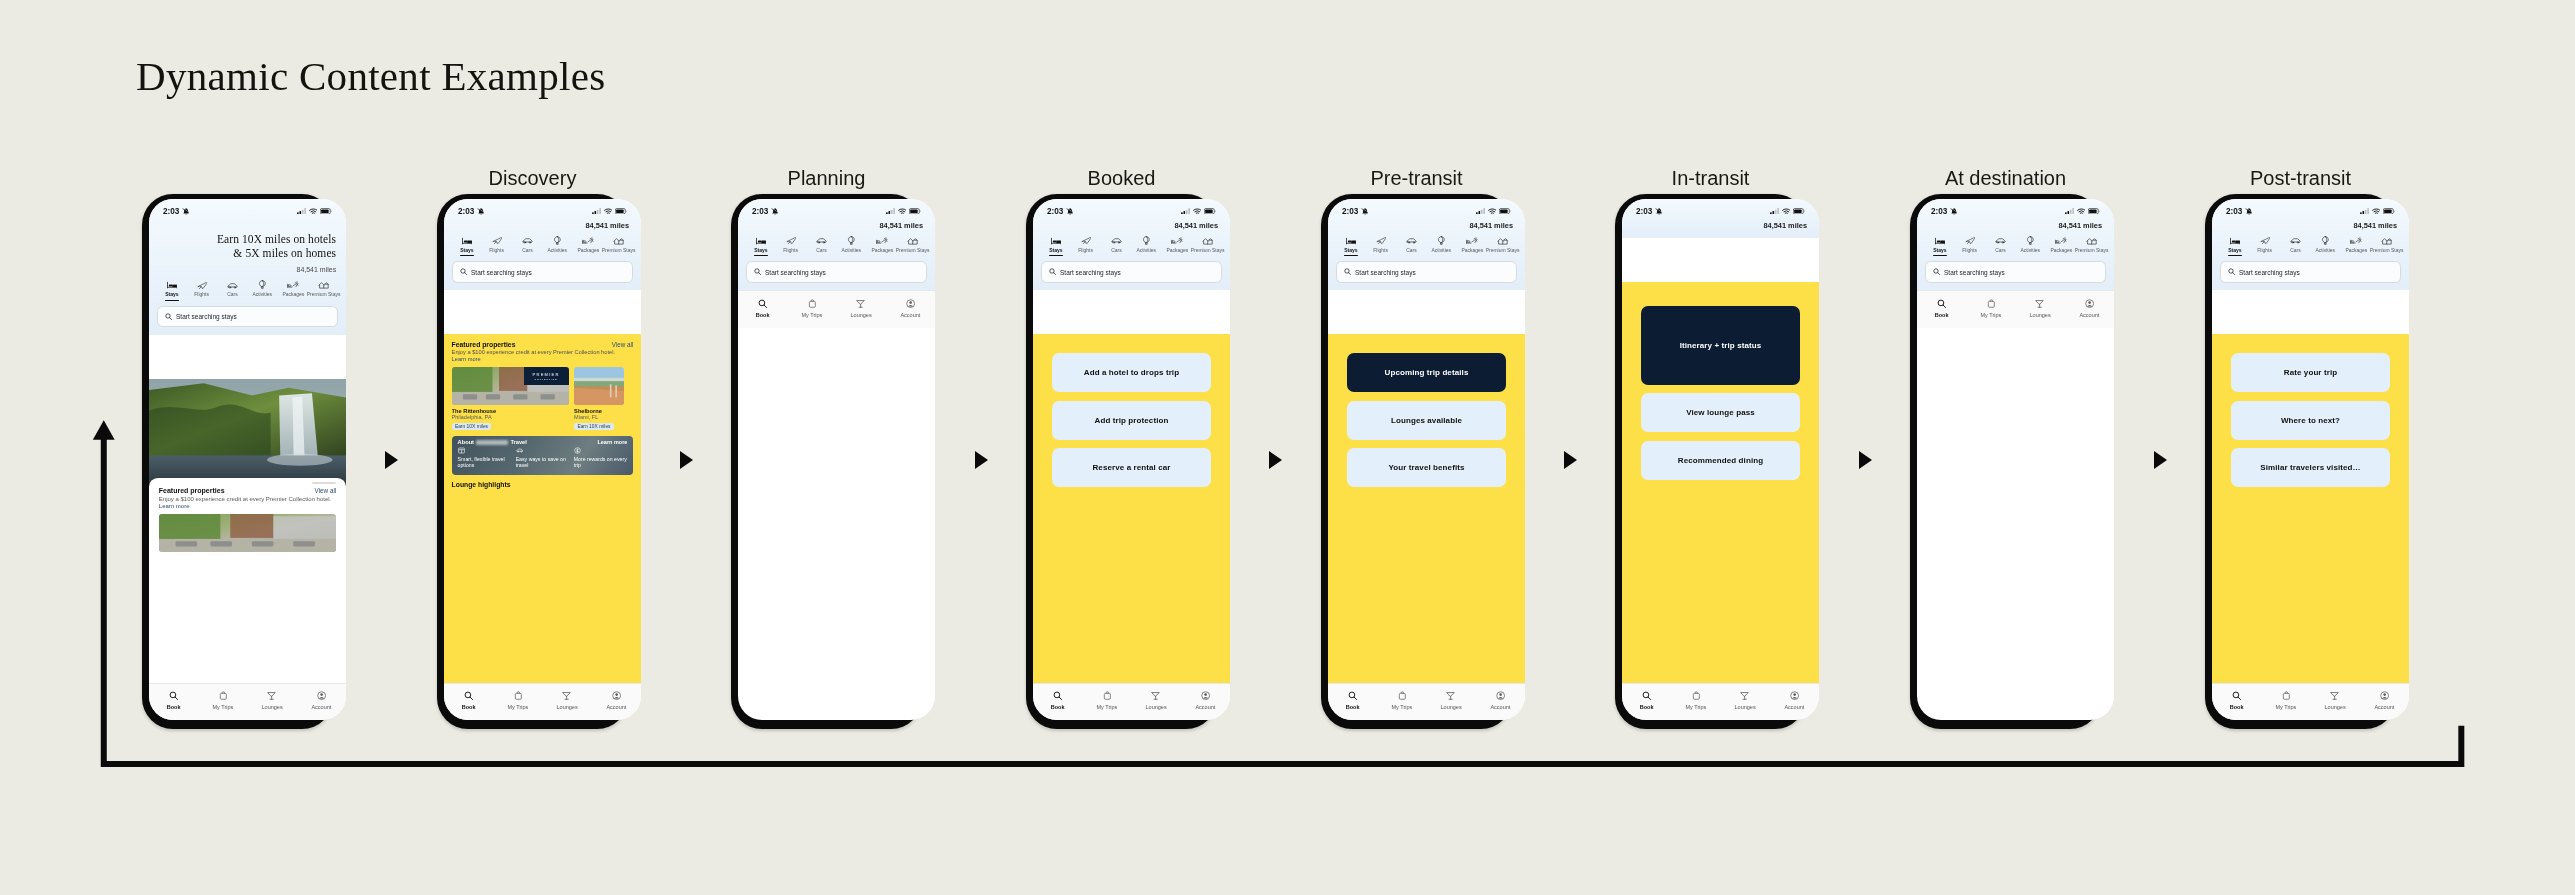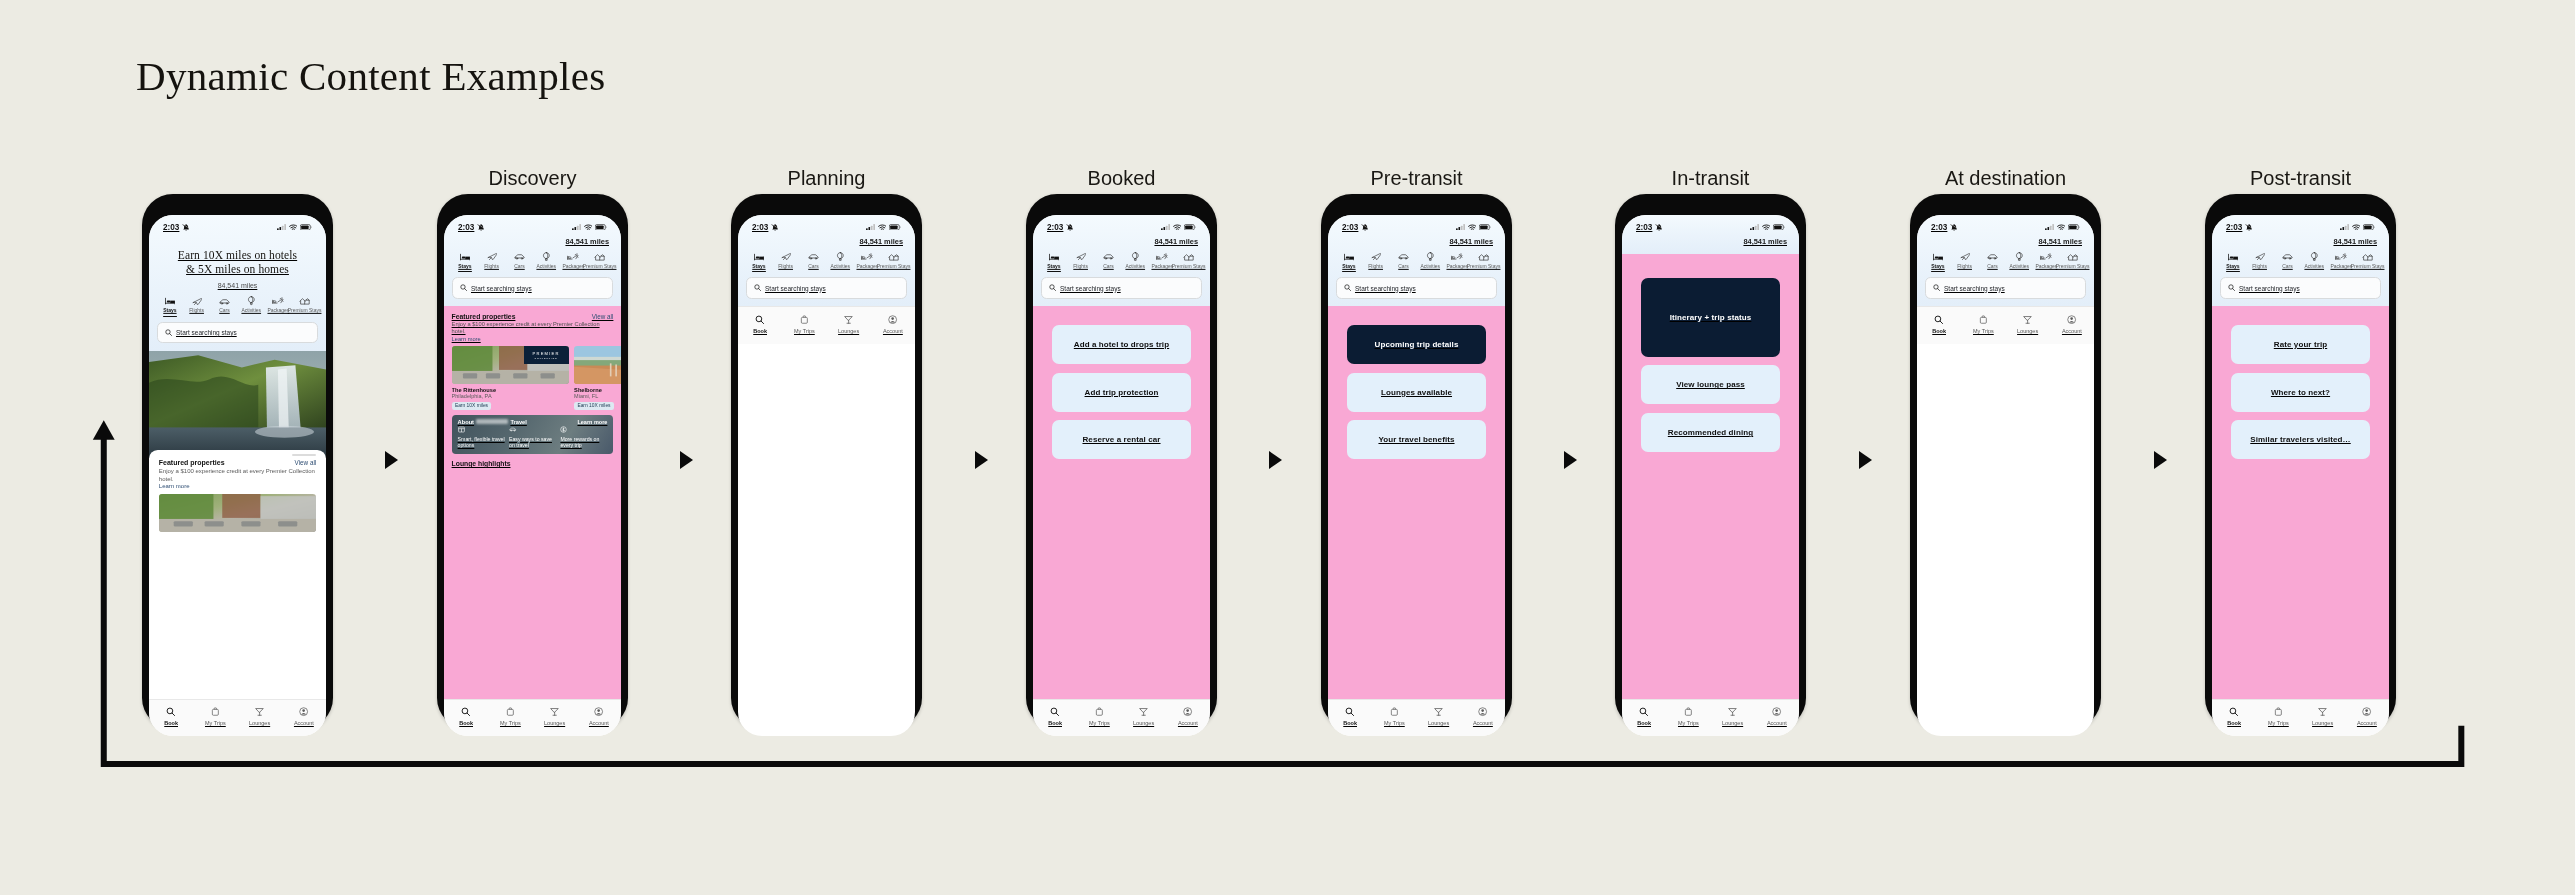--- a/index.html
+++ b/index.html
@@ -34,44 +34,44 @@
   
   .phone{
     position:absolute;top:0;left:0;
     width:191px;height:535px;
     background:#0a0a0a;
     border-radius:31px;
     padding:0;box-sizing:border-box;
     box-shadow:0 1.1px 3.3px rgba(0,0,0,.18);
   }
   .screen{
-    position:absolute;left:7px;top:21px;
-    width:177px;height:521px;
+    position:absolute;left:7px;top:5px;
+    width:197px;height:521px;
     border-radius:24px;
     overflow:hidden;
     background:#ffffff;
-    display:flex;flex-direction:column;text-decoration:underline;
+    display:flex;flex-direction:column;
   }
   
   .hdr{
     background:linear-gradient(180deg,#f4fafe 0%,#eaf3fb 55%,#e3eef9 100%);
     flex:0 0 auto;
     position:relative;
   }
   .statusbar{
     display:flex;align-items:center;justify-content:space-between;
     padding:7.6px 14px 1.1px 14px;
     font-size:8.2px;font-weight:700;color:#111;
   }
   .sb-left{display:flex;align-items:center;gap:2.2px;}
   .sb-right{display:flex;align-items:center;gap:2.7px;}
   .bell{display:inline-block;}
   
   .hero{
-    text-align:center;padding:14px 9.8px 2.2px 9.8px;
+    text-align:right;padding:14px 9.8px 2.2px 9.8px;
   }
   .hero-l1,.hero-l2{
     font-family:"Liberation Serif", serif;
     font-size:11.5px;color:#14120e;line-height:1.25;
     letter-spacing:0.1px;
   }
   .miles-center{
     font-size:7px;color:#4a4a4a;margin-top:4.9px;
   }
   .miles-right{
@@ -101,21 +101,21 @@
   }
   
   .searchbox{
     margin:4.9px 7.6px 7.6px 7.6px;
     height:19.6px;border:0.5px solid #d8dbdd;border-radius:5.5px;
     background:#fbfcfd;display:flex;align-items:center;gap:4.4px;
     padding:0 7px;
   }
   .searchbox .sbtxt{font-size:6.5px;color:#23252a;font-weight:500;}
   
-  .body{flex:1 1 auto;background:#f9a8d4;position:relative;overflow:hidden;}
+  .body{flex:1 1 auto;background:#fde047;position:relative;overflow:hidden;margin-top:44px;}
   
   .chips{padding:18.6px 18.6px 0 18.6px;display:flex;flex-direction:column;gap:8.7px;}
   .chip{
     height:39px;border-radius:7px;background:#e3f0fb;
     display:flex;align-items:center;justify-content:center;
     font-size:8px;font-weight:700;color:#101010;
     letter-spacing:0.1px;text-align:center;padding:0 4.4px;
   }
   .chip.dark{background:#0b1c33;color:#fff;}
   .chip.tall{height:79px;border-radius:7px;}

